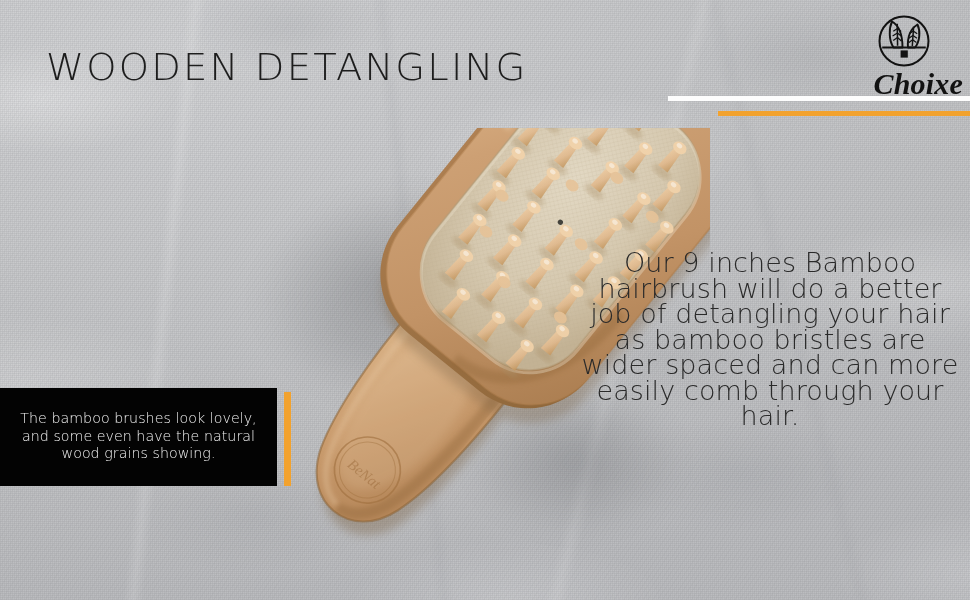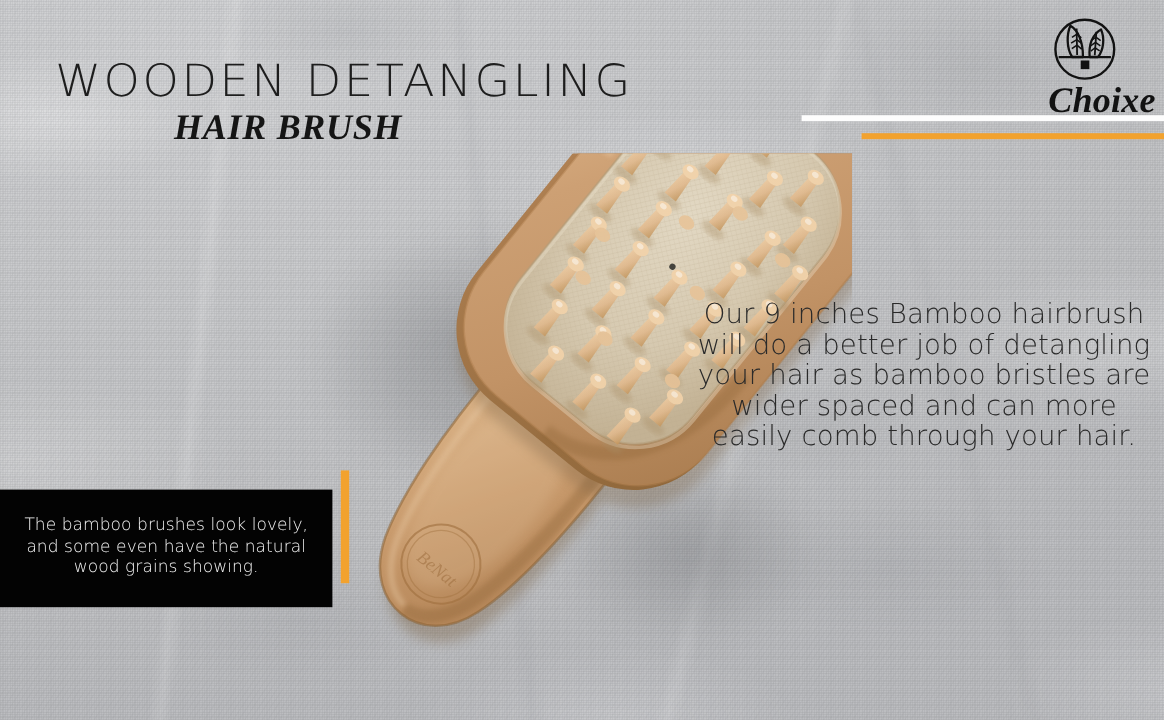--- a/index.html
+++ b/index.html
@@ -100,30 +100,29 @@
     position:absolute;left:718px;top:111px;width:252px;height:5px;
     background:#f2a22e;
   }
 
   
   .body-copy{
     position:absolute;left:580px;top:250px;width:380px;
     text-align:center;
     font-family:"DejaVu Sans",sans-serif;
     font-weight:300;
-    font-size:23px;line-height:25.5px;
+    font-size:27px;line-height:25.5px;
     letter-spacing:.1px;
     color:#2a2a2a;
   }
 
   
   .caption-box{
     position:absolute;left:0;top:388px;width:277px;height:98px;
     background:#030303;
-    margin-top:20px;
   }
   .caption-text{
     position:absolute;left:14px;top:22px;width:249px;
     text-align:center;
     font-family:"DejaVu Sans",sans-serif;
     font-weight:300;
     font-size:14.2px;line-height:17.6px;
     color:#f1f1f1;
     letter-spacing:.05px;
   }
@@ -150,21 +149,20 @@
 <body>
 
 <div id="stage">
 
   <div class="bg-base"></div>
   <div class="bg-mottle"></div>
   <div class="bg-grain"></div>
   <div class="bg-scratch"></div>
 
   <div class="headline">WOODEN DETANGLING</div>
-  <div class="subhead">HAIR BRUSH</div>
 
   <div class="brand">
     <div class="brand-mark">
       <svg viewBox="0 0 54 54" width="54" height="54" aria-hidden="true">
         <circle cx="27" cy="27" r="24.5" fill="none" stroke="#121212" stroke-width="2"></circle>
         <path d="M25.5 33.5 C25.5 20 21 11 15 7.5 C12 14 11.5 26 16.5 33.5 Z" fill="none" stroke="#121212" stroke-width="1.9" stroke-linejoin="round"></path>
         <path d="M20.2 9.8 L20.6 31.8" fill="none" stroke="#121212" stroke-width="1.5"></path>
         <path d="M20.4 14.5 L16.3 17.2 M20.4 19.0 L15.6 22.0 M20.5 23.6 L16.2 26.6
                  M20.4 14.5 L24.1 17.6 M20.4 19.0 L24.5 22.3 M20.5 23.6 L24.4 26.9" fill="none" stroke="#121212" stroke-width="1.25"></path>
         <path d="M31.0 33.5 C30.2 22.5 34.0 14.5 40.5 10.5 C43.5 17.0 43.0 27.5 38.0 33.5 Z" fill="none" stroke="#121212" stroke-width="1.9" stroke-linejoin="round"></path>

